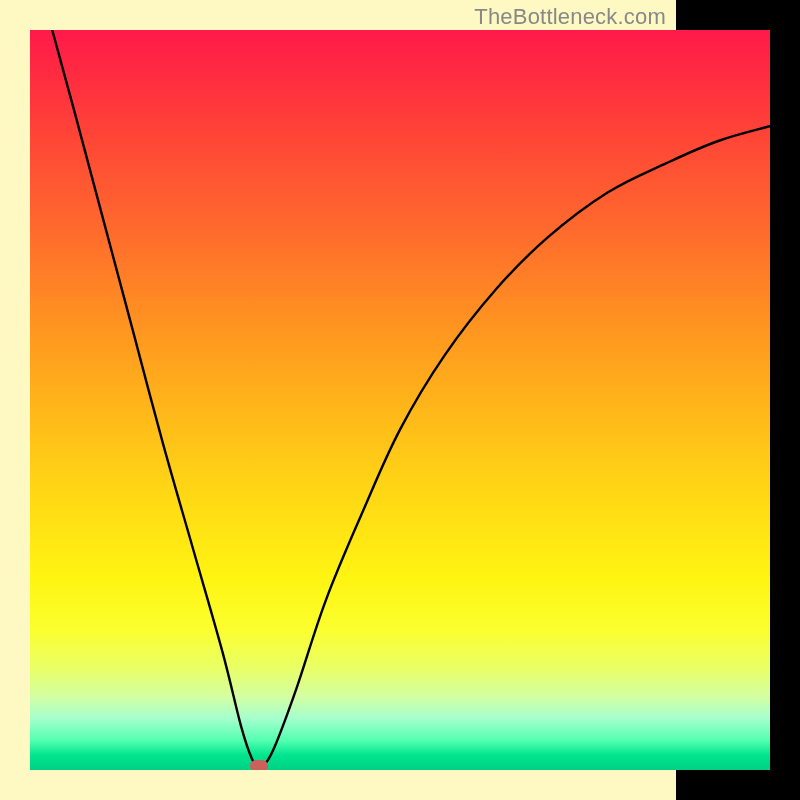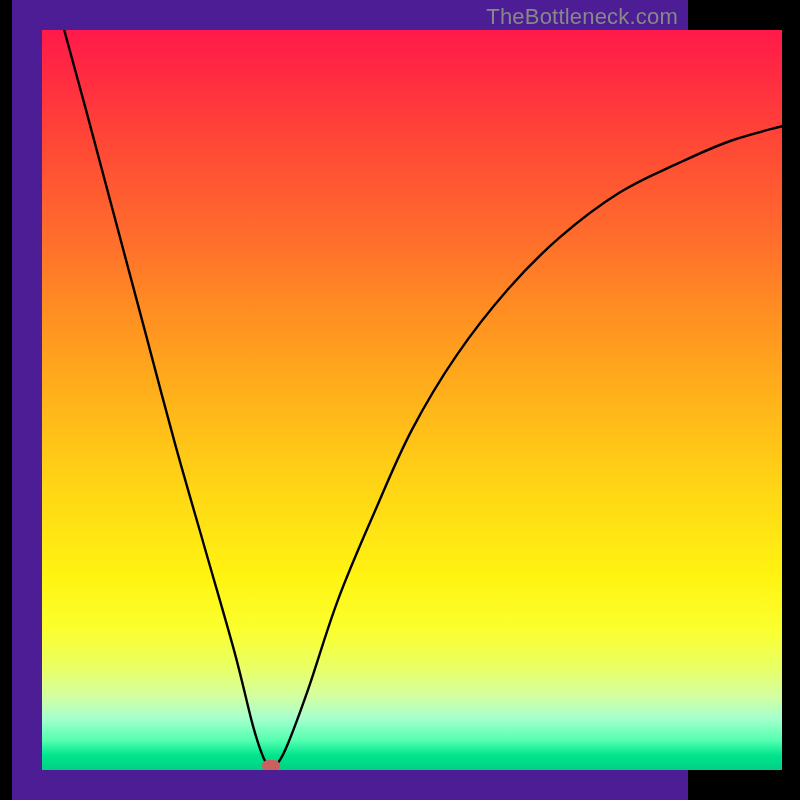--- a/index.html
+++ b/index.html
@@ -7,24 +7,24 @@
     padding: 0;
     width: 800px;
     height: 800px;
     background: #000000;
     overflow: hidden;
     font-family: Arial, Helvetica, sans-serif;
   }
   .frame {
     position: absolute;
     top: 0;
-    left: 12px;
+    left: 0;
     width: 676px;
     height: 800px;
-    background: #4c1d95;
+    background: #fef9c3;
   }
   .plot-area {
     position: absolute;
     left: 30px;
     top: 30px;
     width: 740px;
     height: 740px;
     overflow: hidden;
   }
   .gradient {

